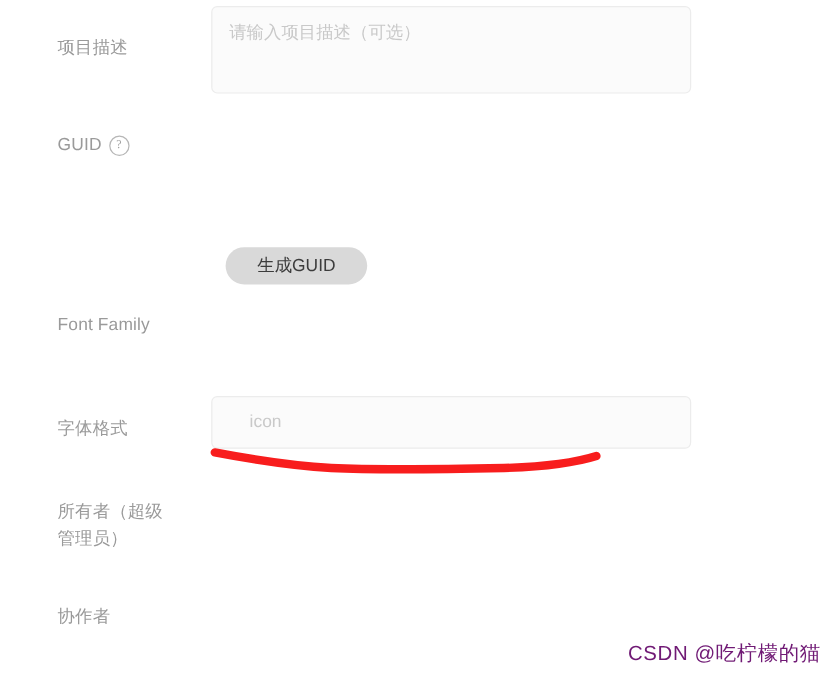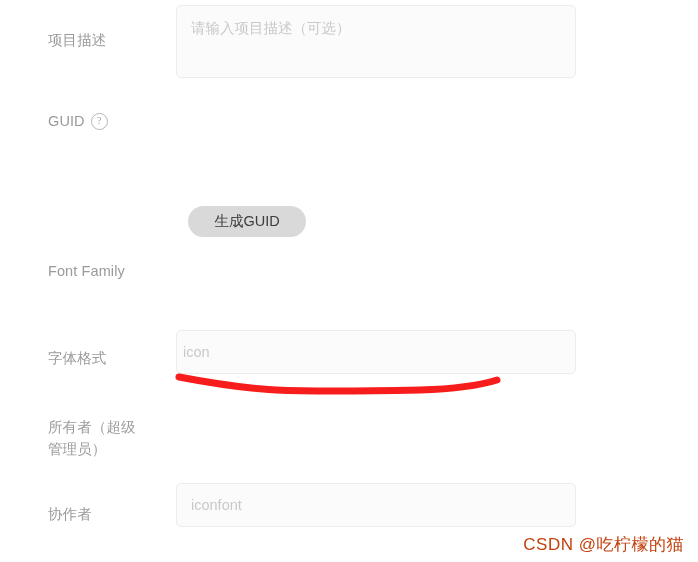--- a/index.html
+++ b/index.html
@@ -103,21 +103,21 @@
     cursor: pointer;
     padding: 0;
   }
 
   
   #row-fontclass { top: 158px; height: 76px; }
   #row-fontclass .label { top: 16px; line-height: 21px; }
   #fontclass-field {
     top: 172px;
     height: 44px;
-    padding: 0 6px;
+    padding: 0 31px;
     line-height: 42px;
   }
 
   
   #row-fontfamily { top: 234px; height: 76px; padding-left: 25px; }
   #row-fontfamily .label { top: 27px; }
   #fontfamily-field {
     top: 249px;
     height: 44px;
     padding: 0 14px;
@@ -144,21 +144,21 @@
     width: 698px;
     height: 562px;
     pointer-events: none;
   }
 
   
   #watermark {
     position: absolute;
     right: 14px;
     bottom: 6px;
-    color: #c2410c;
+    color: #701a75;
     font-size: 17px;
     letter-spacing: 0.5px;
     white-space: nowrap;
   }
 </style>
 </head>
 <body>
 
 <div class="form-root">
 
@@ -180,23 +180,20 @@
   </div>
 
   <div class="row" id="row-fontclass">
     <div class="field" id="fontclass-field">
       <span class="ph">icon</span>
     </div>
   </div>
 
   <div class="row" id="row-fontfamily">
     <div class="label">Font Family</div>
-    <div class="field" id="fontfamily-field">
-      <span class="ph">iconfont</span>
-    </div>
   </div>
 
   <div class="row" id="row-formats">
     <div class="label">字体格式</div>
 
   </div>
 
   <div class="row" id="row-owner">
     <div class="label">
       <span>所有者（超级</span><br>

